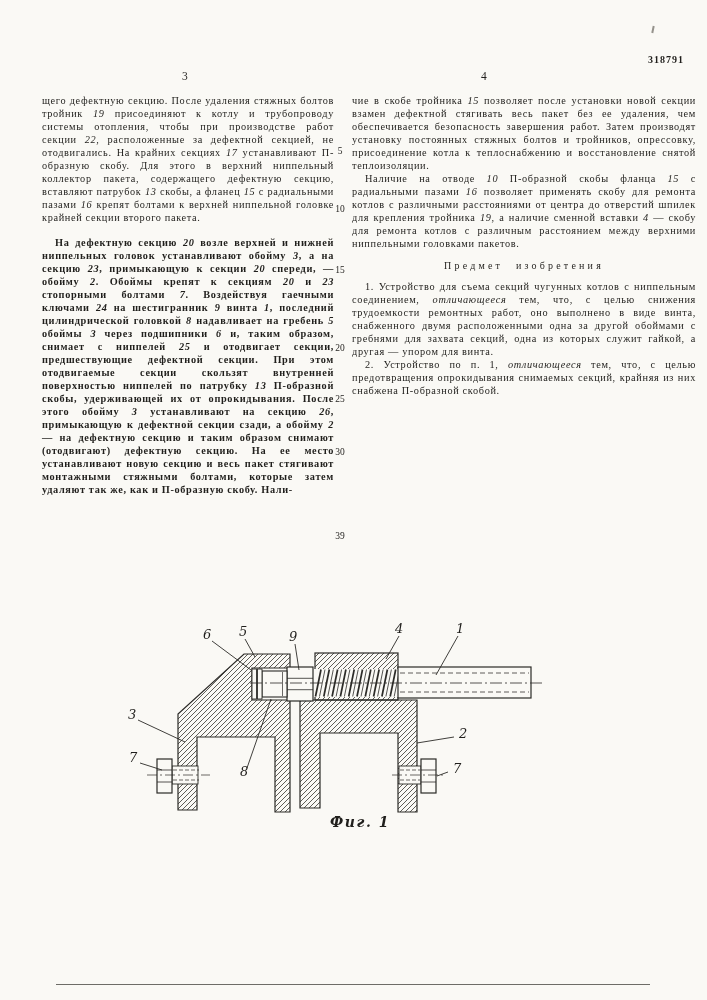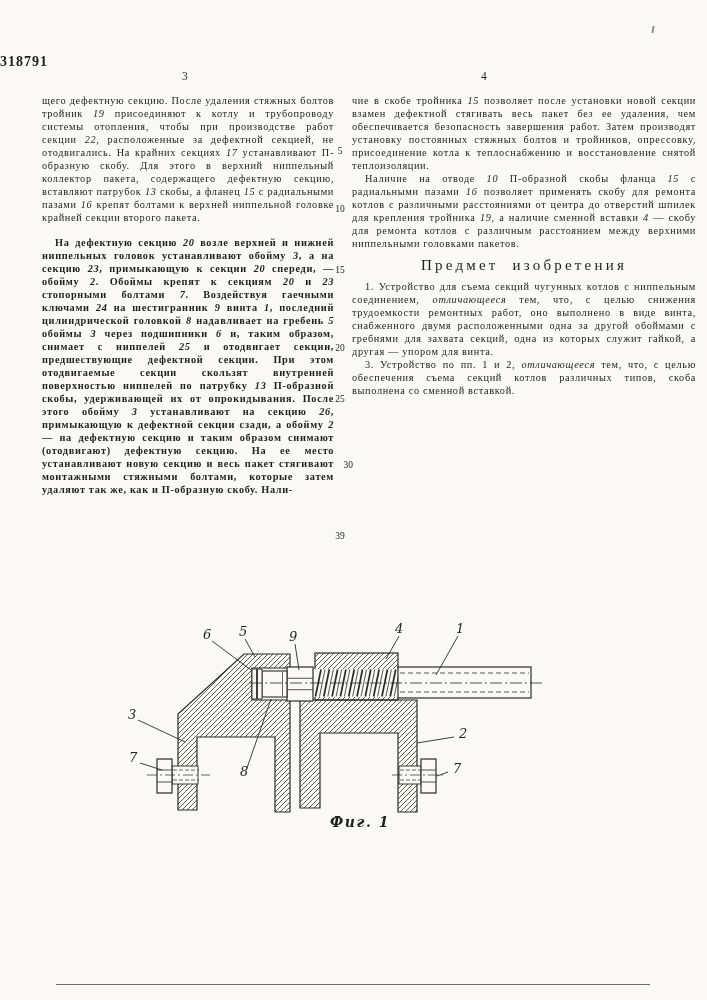--- a/index.html
+++ b/index.html
@@ -1,38 +1,38 @@
 <!DOCTYPE html>
 <html><head>
 <meta charset="utf-8">
 <style>
   html,body{margin:0;padding:0;background:#e8e6e1;}
   .page{
     position:relative;width:707px;height:1000px;background:#faf9f5;
     font-family:"Liberation Serif",serif;color:#201f1c;overflow:hidden;
   }
   .patent-number{
-    position:absolute;top:54px;left:0;width:676px;text-align:left;
-    font-weight:bold;font-size:14px;letter-spacing:1px;
+    position:absolute;top:54px;left:8px;width:676px;text-align:right;
+    font-weight:bold;font-size:10px;letter-spacing:1px;
   }
   .colnum{position:absolute;top:70px;font-size:11.5px;}
   .colnum-left{left:182px;}
   .colnum-right{left:481px;}
   .column{
     position:absolute;top:94px;text-align:justify;
     font-size:10.3px;line-height:13px;letter-spacing:0.65px;
   }
   .col-left{left:42px;width:292px;}
   .col-right{left:352px;width:344px;}
   p.para{margin:0;padding:0;}
   p.para.indent{text-indent:13px;}
   p.para.gap{margin-top:11.5px;font-weight:bold;}
   .heading{
     text-align:center;letter-spacing:3.2px;word-spacing:7px;
-    margin:9px 0 8px 0;font-size:15px;text-indent:0;
+    margin:9px 0 8px 0;font-size:10px;text-indent:0;
   }
   .gutter-num{
     position:absolute;left:327px;width:26px;text-align:center;
     font-size:9.5px;letter-spacing:0;
   }
   #figure{position:absolute;left:0;top:612px;}
   .fig-line{stroke:#2b2a27;}
   .bottom-rule{
     position:absolute;left:56px;top:984px;width:594px;height:1px;
     background:#4a4843;opacity:.8;
@@ -55,30 +55,30 @@
   <div class="column col-left" id="col-left">
       <p class="para">щего дефектную секцию. После удаления стяжных болтов тройник <i>19</i> присоединяют к котлу и трубопроводу системы отопления, чтобы при производстве работ секции <i>22</i>, расположенные за дефектной секцией, не отодвигались. На крайних секциях <i>17</i> устанавливают П-образную скобу. Для этого в верхний ниппельный коллектор пакета, содержащего дефектную секцию, вставляют патрубок <i>13</i> скобы, а фланец <i>15</i> с радиальными пазами <i>16</i> крепят болтами к верхней ниппельной головке крайней секции второго пакета.</p>
       <p class="para indent gap">На дефектную секцию <i>20</i> возле верхней и нижней ниппельных головок устанавливают обойму <i>3</i>, а на секцию <i>23</i>, примыкающую к секции <i>20</i> спереди, — обойму <i>2</i>. Обоймы крепят к секциям <i>20</i> и <i>23</i> стопорными болтами <i>7</i>. Воздействуя гаечными ключами <i>24</i> на шестигранник <i>9</i> винта <i>1</i>, последний цилиндрической головкой <i>8</i> надавливает на гребень <i>5</i> обоймы <i>3</i> через подшипники <i>6</i> и, таким образом, снимает с ниппелей <i>25</i> и отодвигает секции, предшествующие дефектной секции. При этом отодвигаемые секции скользят внутренней поверхностью ниппелей по патрубку <i>13</i> П-образной скобы, удерживающей их от опрокидывания. После этого обойму <i>3</i> устанавливают на секцию <i>26</i>, примыкающую к дефектной секции сзади, а обойму <i>2</i> — на дефектную секцию и таким образом снимают (отодвигают) дефектную секцию. На ее место устанавливают новую секцию и весь пакет стягивают монтажными стяжными болтами, которые затем удаляют так же, как и П-образную скобу. Нали-</p>
     </div>
 
   <div class="column col-right" id="col-right">
       <p class="para">чие в скобе тройника <i>15</i> позволяет после установки новой секции взамен дефектной стягивать весь пакет без ее удаления, чем обеспечивается безопасность завершения работ. Затем производят установку постоянных стяжных болтов и тройников, опрессовку, присоединение котла к теплоснабжению и восстановление снятой теплоизоляции.</p>
       <p class="para indent">Наличие на отводе <i>10</i> П-образной скобы фланца <i>15</i> с радиальными пазами <i>16</i> позволяет применять скобу для ремонта котлов с различными расстояниями от центра до отверстий шпилек для крепления тройника <i>19</i>, а наличие сменной вставки <i>4</i> — скобу для ремонта котлов с различным расстоянием между верхними ниппельными головками пакетов.</p>
       <div class="heading">Предмет изобретения</div>
       <p class="para indent">1. Устройство для съема секций чугунных котлов с ниппельным соединением, <i>отличающееся</i> тем, что, с целью снижения трудоемкости ремонтных работ, оно выполнено в виде винта, снабженного двумя расположенными одна за другой обоймами с гребнями для захвата секций, одна из которых служит гайкой, а другая — упором для винта.</p>
-      <p class="para indent">3. Устройство по пп. 1 и 2, <i>отличающееся</i> тем, что, с целью обеспечения съема секций котлов различных типов, скоба выполнена со сменной вставкой.</p>
+      <p class="para indent">2. Устройство по п. 1, <i>отличающееся</i> тем, что, с целью предотвращения опрокидывания снимаемых секций, крайняя из них снабжена П-образной скобой.</p>
     </div>
 
   <div id="gutter">
       <div class="gutter-num" style="top: 146px;">5</div>
       <div class="gutter-num" style="top: 204px;">10</div>
       <div class="gutter-num" style="top: 265px;">15</div>
       <div class="gutter-num" style="top: 343px;">20</div>
       <div class="gutter-num" style="top: 394px;">25</div>
-      <div class="gutter-num" style="top: 460px; text-align: right;">30</div>
+      <div class="gutter-num" style="top: 447px;">30</div>
       <div class="gutter-num" style="top: 531px;">39</div>
     </div>
 
   <svg id="figure" width="707" height="250" viewBox="0 0 707 250">
     <defs>
       <pattern id="hatch" width="5" height="5" patternUnits="userSpaceOnUse">
         <path d="M0,5 L5,0 M-1.25,1.25 L1.25,-1.25 M3.75,6.25 L6.25,3.75" stroke="#35332f" stroke-width="0.8" fill="none"></path>
       </pattern>
     </defs>
 

